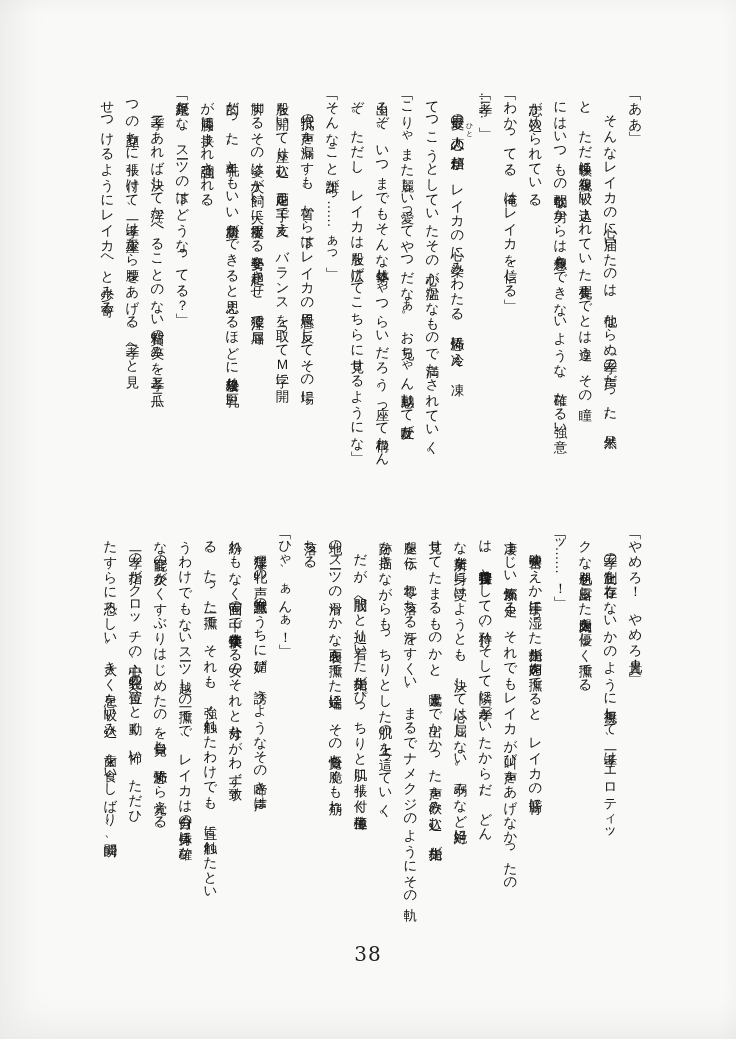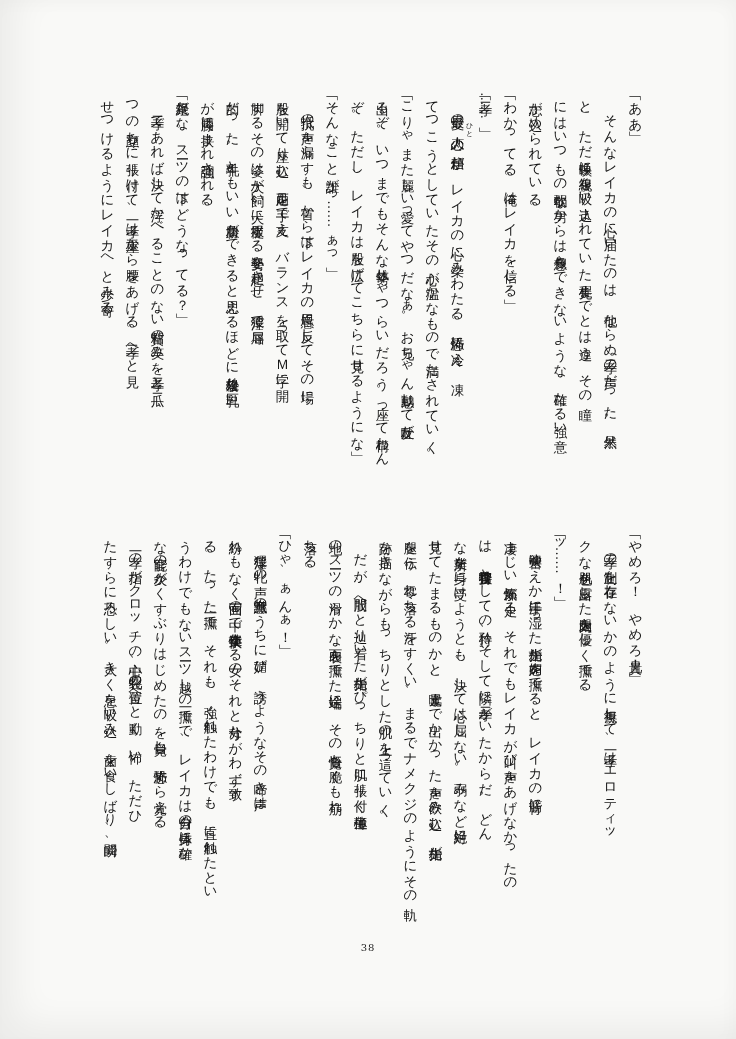--- a/index.html
+++ b/index.html
@@ -33,21 +33,21 @@
     line-height: 1;
     letter-spacing: 0;
     font-family: "DejaVu Serif", "Liberation Serif", serif;
   }
   .page-number {
     position: absolute;
     top: 942px;
     left: 0;
     width: 736px;
     text-align: center;
-    font-size: 10px;
+    font-size: 20px;
     letter-spacing: 1px;
     color: #222;
   }
 </style>
 </head>
 <body>
 
 <div class="page" style="--paper: #f9f9f7; --ink: #161616;">
   <div class="text-block upper" id="upper-block">
       <div class="vline">「ああ」</div>

